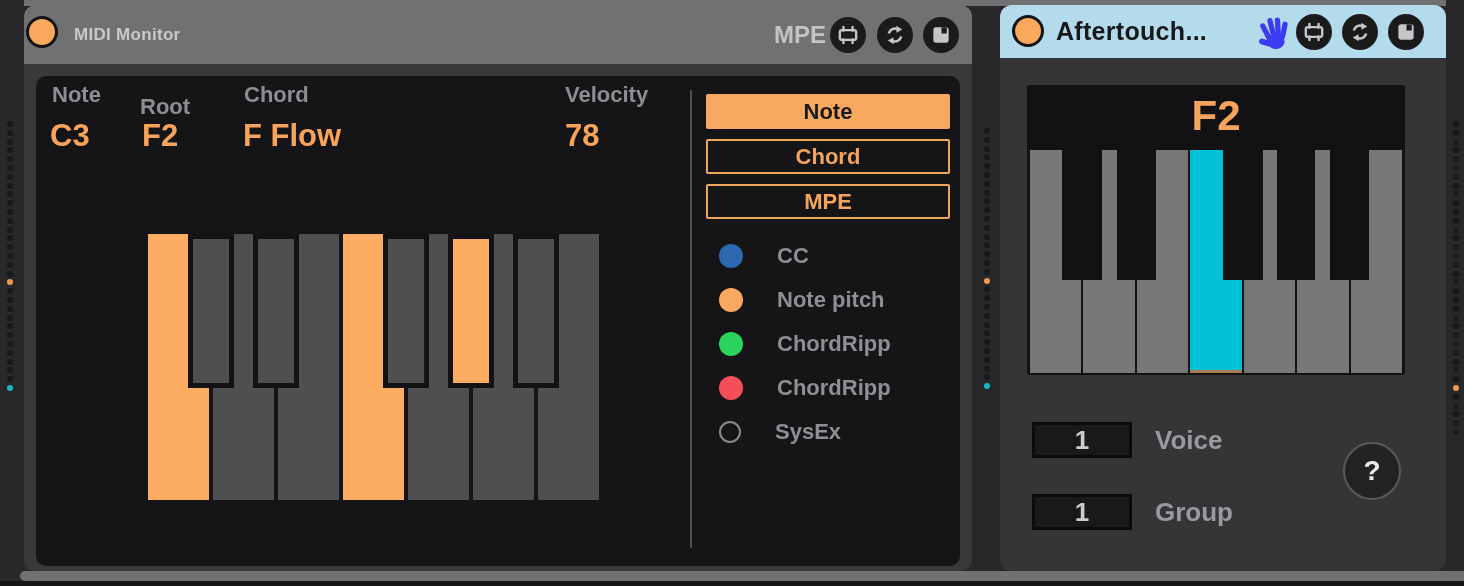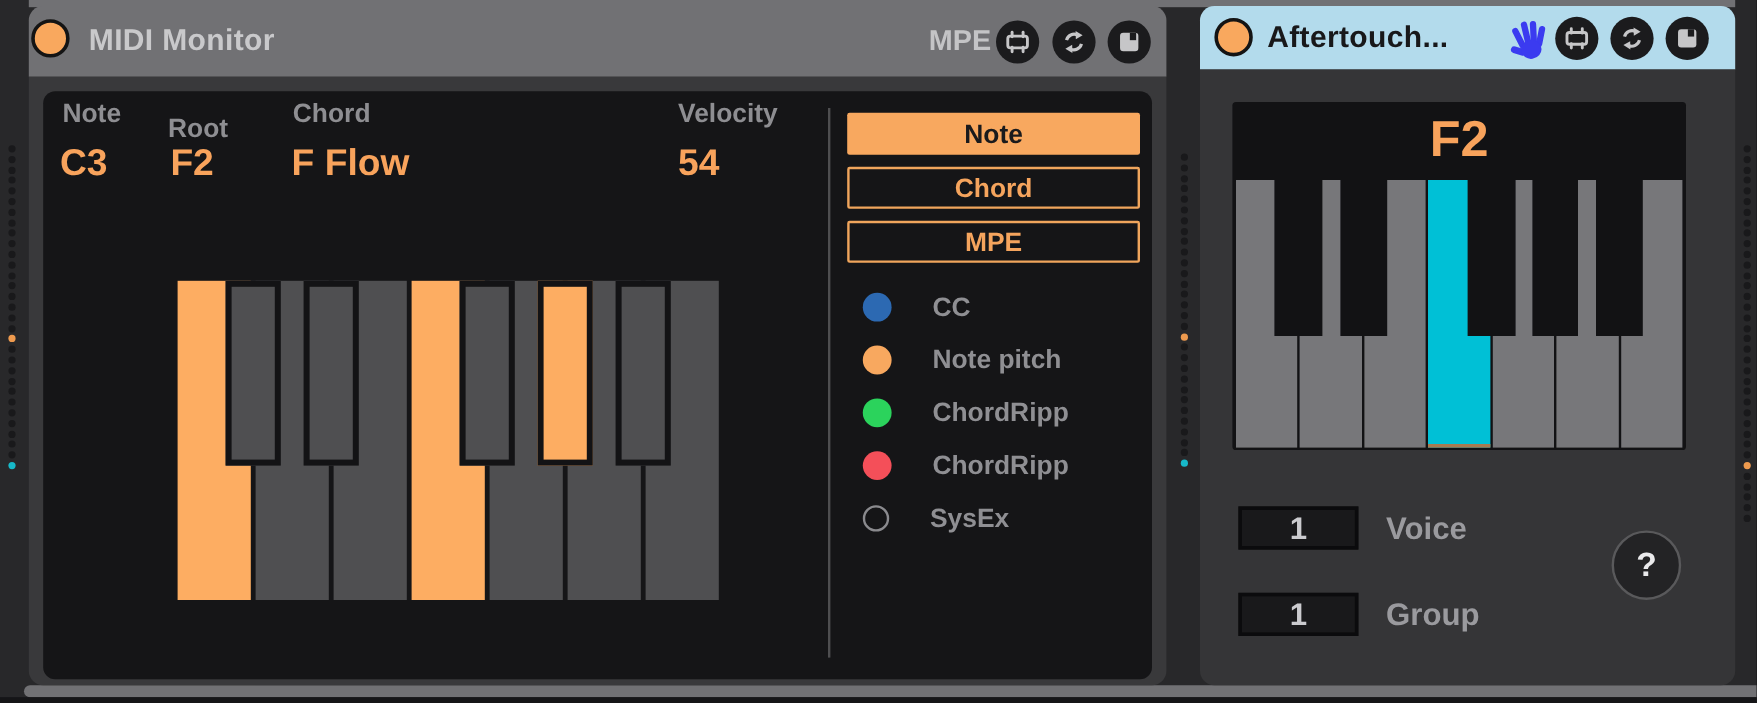--- a/index.html
+++ b/index.html
@@ -19,21 +19,21 @@
   
   .dev-l-title{left:24px;top:5px;width:948px;height:59px;background:#717174;border-radius:12px 12px 0 0;}
   .dev-l-body{left:24px;top:64px;width:948px;height:507px;background:#39393b;border-radius:0 0 12px 12px;}
   .panel{left:36px;top:76px;width:924px;height:490px;background:#151517;border-radius:10px;}
 
   .power-led{width:32px;height:32px;border-radius:50%;background:#f9a85e;border:3px solid #141414;box-sizing:border-box;}
   .led-l{left:26px;top:16px;}
   .led-r{left:1012px;top:15px;}
 
   .dev-l-name{left:74px;top:5px;height:59px;display:flex;align-items:center;
-    font-size:25px;font-weight:bold;color:#c9c9cb;letter-spacing:.3px;}
+    font-size:17px;font-weight:bold;color:#c9c9cb;letter-spacing:.3px;}
   .mpe-badge{left:764px;top:5px;width:62px;height:59px;display:flex;align-items:center;justify-content:flex-end;
     font-size:24px;font-weight:bold;color:#c4c4c6;}
 
   .tb-icon{width:36px;height:36px;border-radius:50%;background:#1b1b1d;display:flex;align-items:center;justify-content:center;}
   .tb-icon svg{display:block;}
 
   
   .f-label{top:82px;height:28px;font-size:22px;color:#8e8e92;font-weight:bold;white-space:nowrap;}
   .f-value{top:118px;height:44px;font-size:31px;color:#f8a35c;font-weight:bold;white-space:nowrap;}
 
@@ -133,21 +133,21 @@
   </div>
 
   <div id="fields">
       <div class="abs f-label" style="left: 52px;">Note</div>
       <div class="abs f-value" style="left: 50px;">C3</div>
       <div class="abs f-label" style="left: 140px; margin-top: 12px;">Root</div>
       <div class="abs f-value" style="left: 142px;">F2</div>
       <div class="abs f-label" style="left: 244px;">Chord</div>
       <div class="abs f-value" style="left: 243px;">F Flow</div>
       <div class="abs f-label" style="left: 565px; text-align: right;">Velocity</div>
-      <div class="abs f-value" style="left: 565px;">54</div>
+      <div class="abs f-value" style="left: 565px;">78</div>
     </div>
 
   <div id="kb-left" class="abs kb-l">
       <div class="wkey lit" style="left: 0px;"></div>
       <div class="wkey" style="left: 65px;"></div>
       <div class="wkey" style="left: 130px;"></div>
       <div class="wkey lit" style="left: 195px;"></div>
       <div class="wkey" style="left: 260px;"></div>
       <div class="wkey" style="left: 325px;"></div>
       <div class="wkey" style="left: 390px;"></div>

